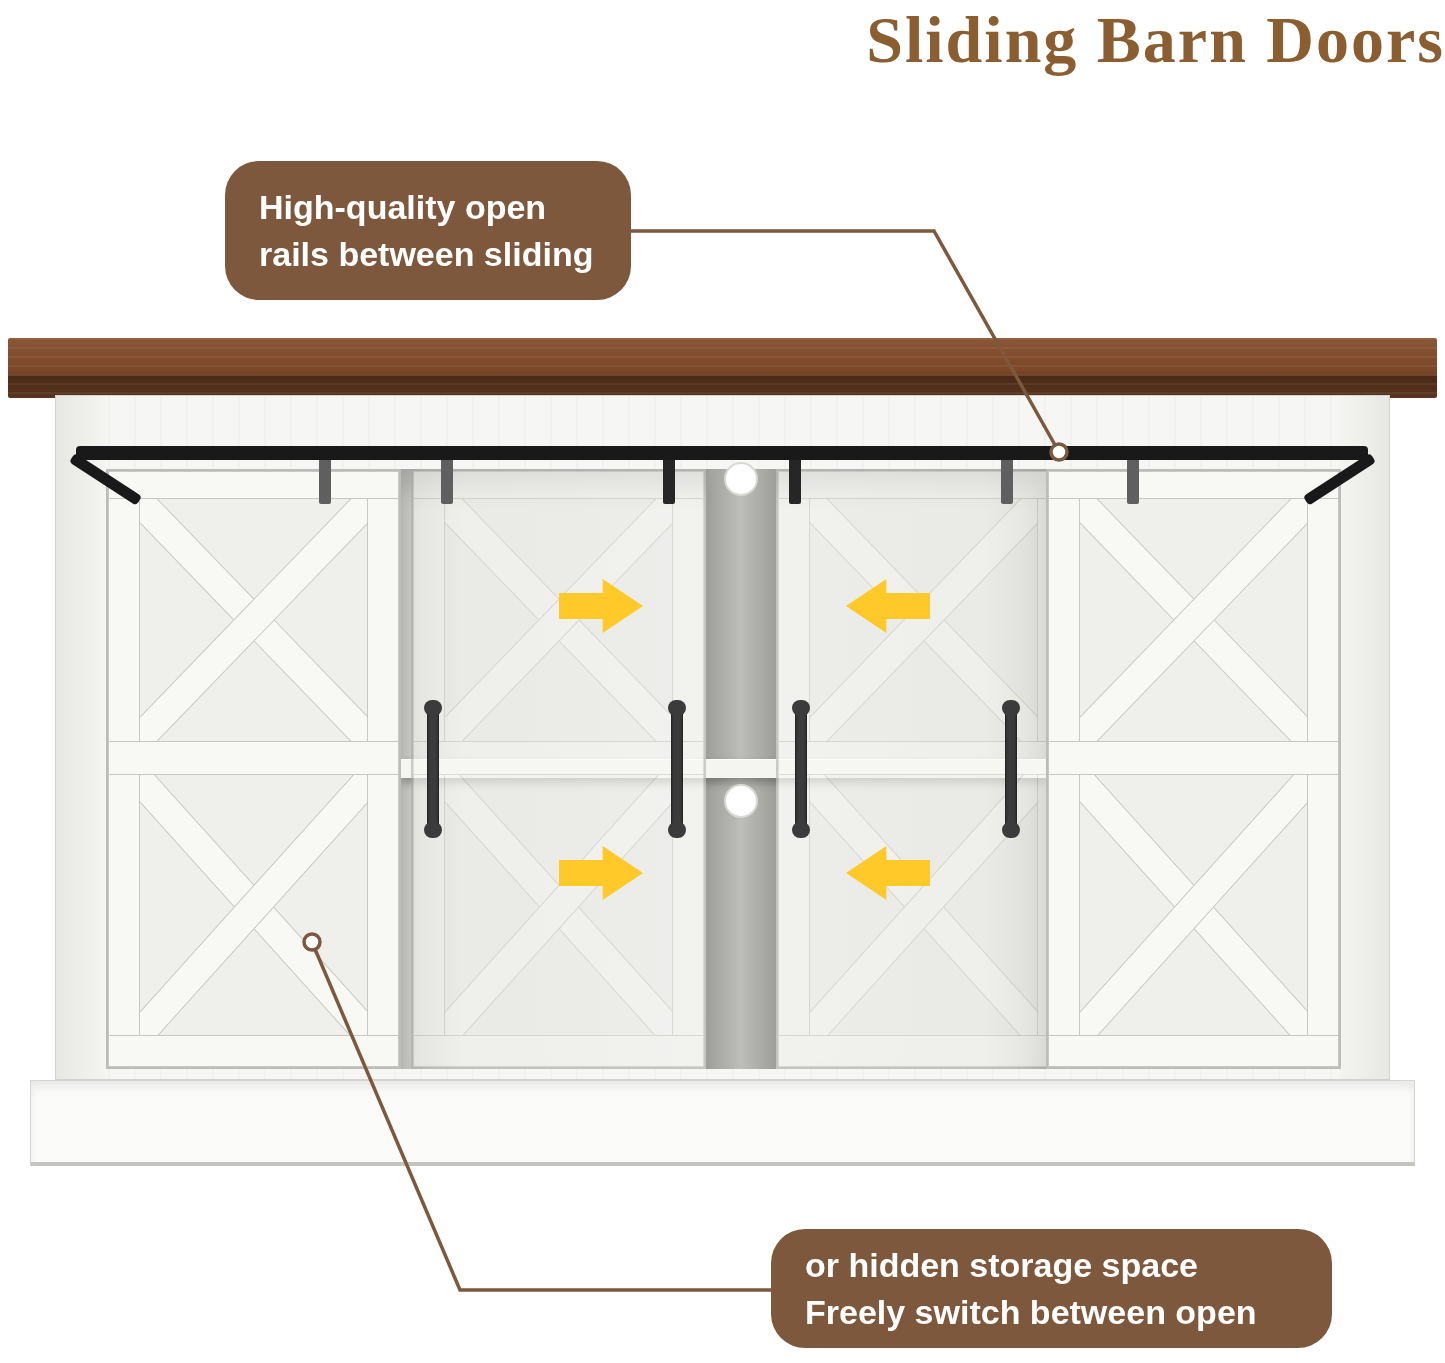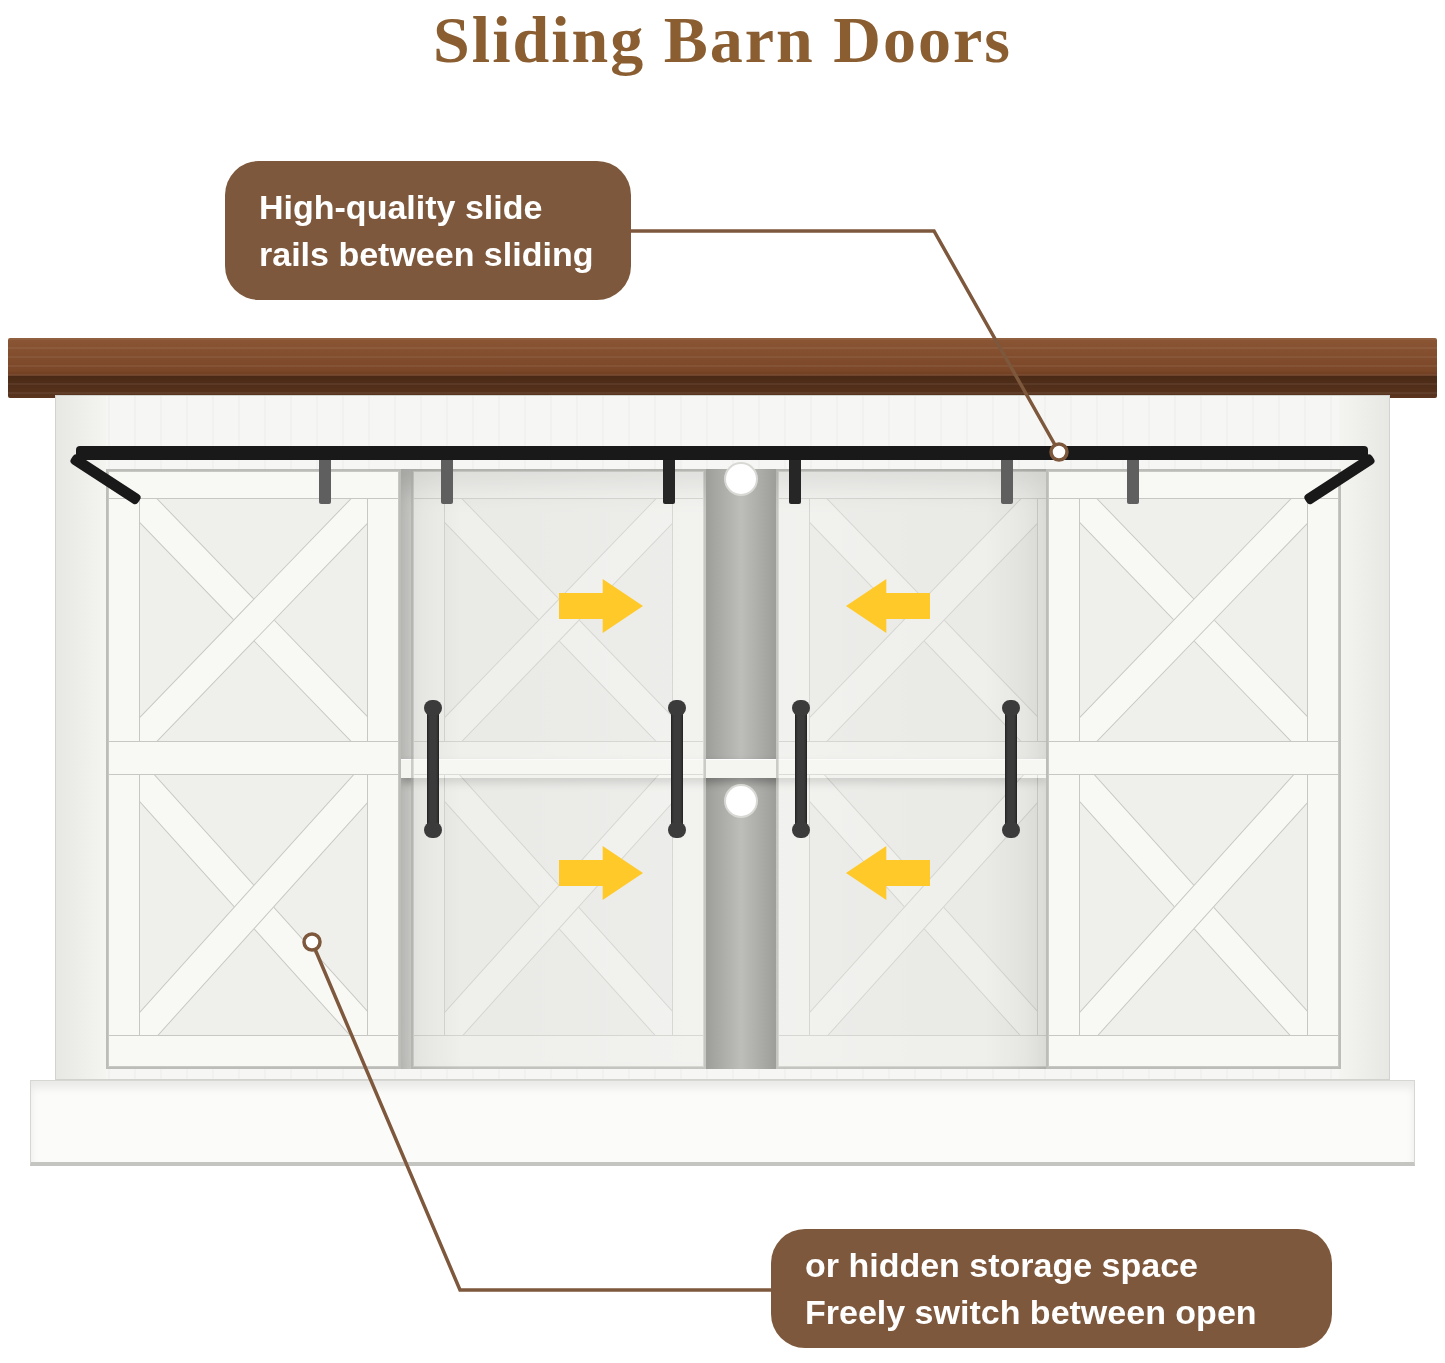--- a/index.html
+++ b/index.html
@@ -1,20 +1,20 @@
 <!DOCTYPE html>
 <html style="--title_brown: #8a5e31; --bubble_brown: #7e583c; --arrow_yellow: #ffc92a; --rail_black: #191919; --wood_top_brown: #7a4628; --cabinet_white: #f6f6f4;"><head>
 <meta charset="utf-8">
 <style>
   html,body{margin:0;padding:0;background:#fff;}
   .canvas{position:relative;width:1445px;height:1363px;background:#fff;overflow:hidden;
           font-family:"Liberation Sans",sans-serif;}
 
   
-  .title{position:absolute;top:2px;left:0;width:100%;text-align:center;margin:0;
+  .title{position:absolute;top:2px;left:0;width:100%;text-align:right;margin:0;
          font-family:"Liberation Serif",serif;font-weight:700;font-size:66px;
          letter-spacing:2px;color:var(--title_brown,#8a5e31);}
 
   
   .bubble{position:absolute;background:var(--bubble_brown,#7e583c);color:#fff;
           border-radius:34px;display:flex;flex-direction:column;justify-content:center;
           padding:0 34px;box-sizing:border-box;font-size:34px;font-weight:600;
           line-height:1.38;z-index:45;}
   .bubble span{display:block;}
   .bubble-top{left:225px;top:161px;width:406px;height:139px;}
@@ -104,21 +104,21 @@
         box-shadow:inset 0 7px 9px rgba(0,0,0,.07);}
 </style>
 </head>
 <body>
 
 <div class="canvas">
 
   <h1 class="title">Sliding Barn Doors</h1>
 
   <div class="bubble bubble-top">
-    <span>High-quality slide</span>
+    <span>High-quality open</span>
     <span>rails between sliding</span>
   </div>
 
   <svg class="leaders" width="1445" height="1363" viewBox="0 0 1445 1363">
     <polyline class="lead" points="630,231 934,231 1059,452"></polyline>
     <circle class="dot" cx="1059" cy="452" r="8"></circle>
     <polyline class="lead" points="771,1290 460,1290 312,942"></polyline>
     <circle class="dot" cx="312" cy="942" r="8"></circle>
   </svg>
 

